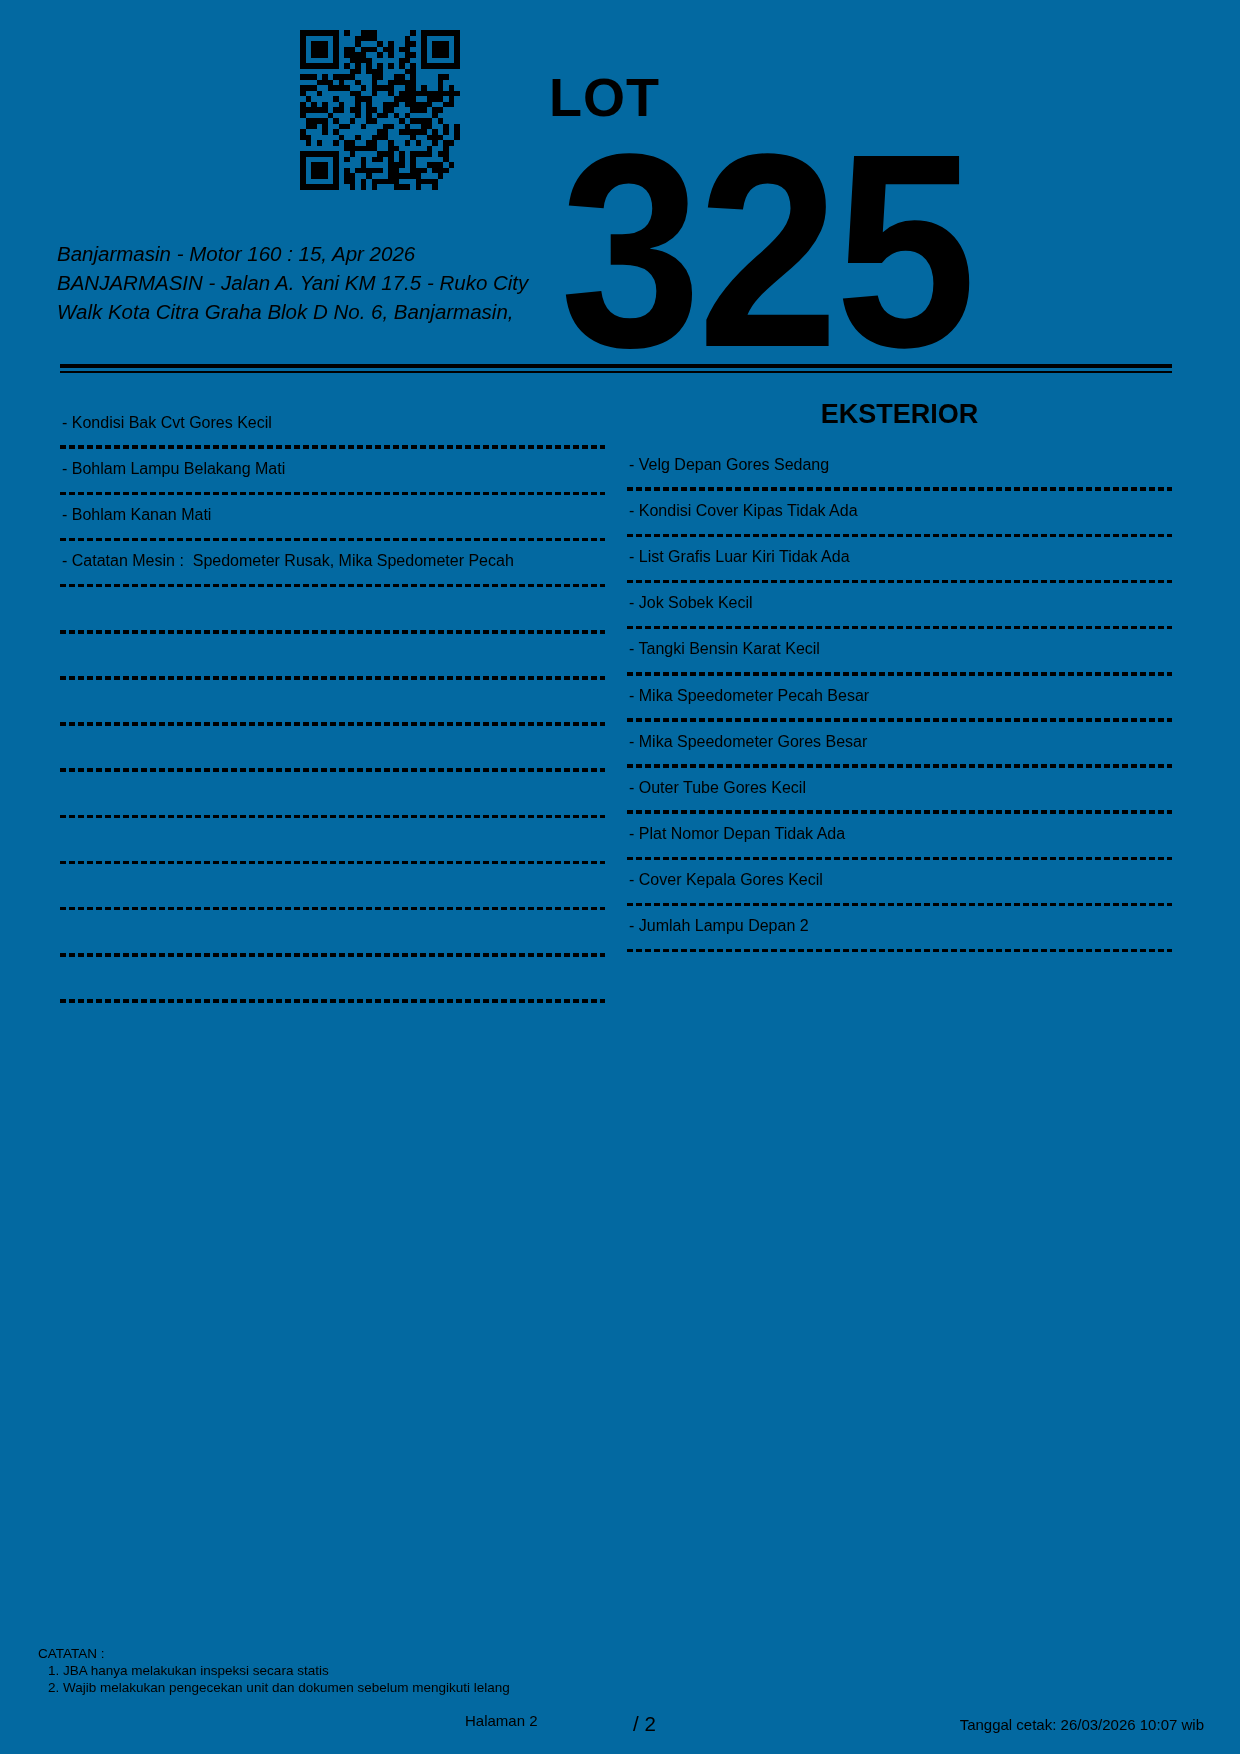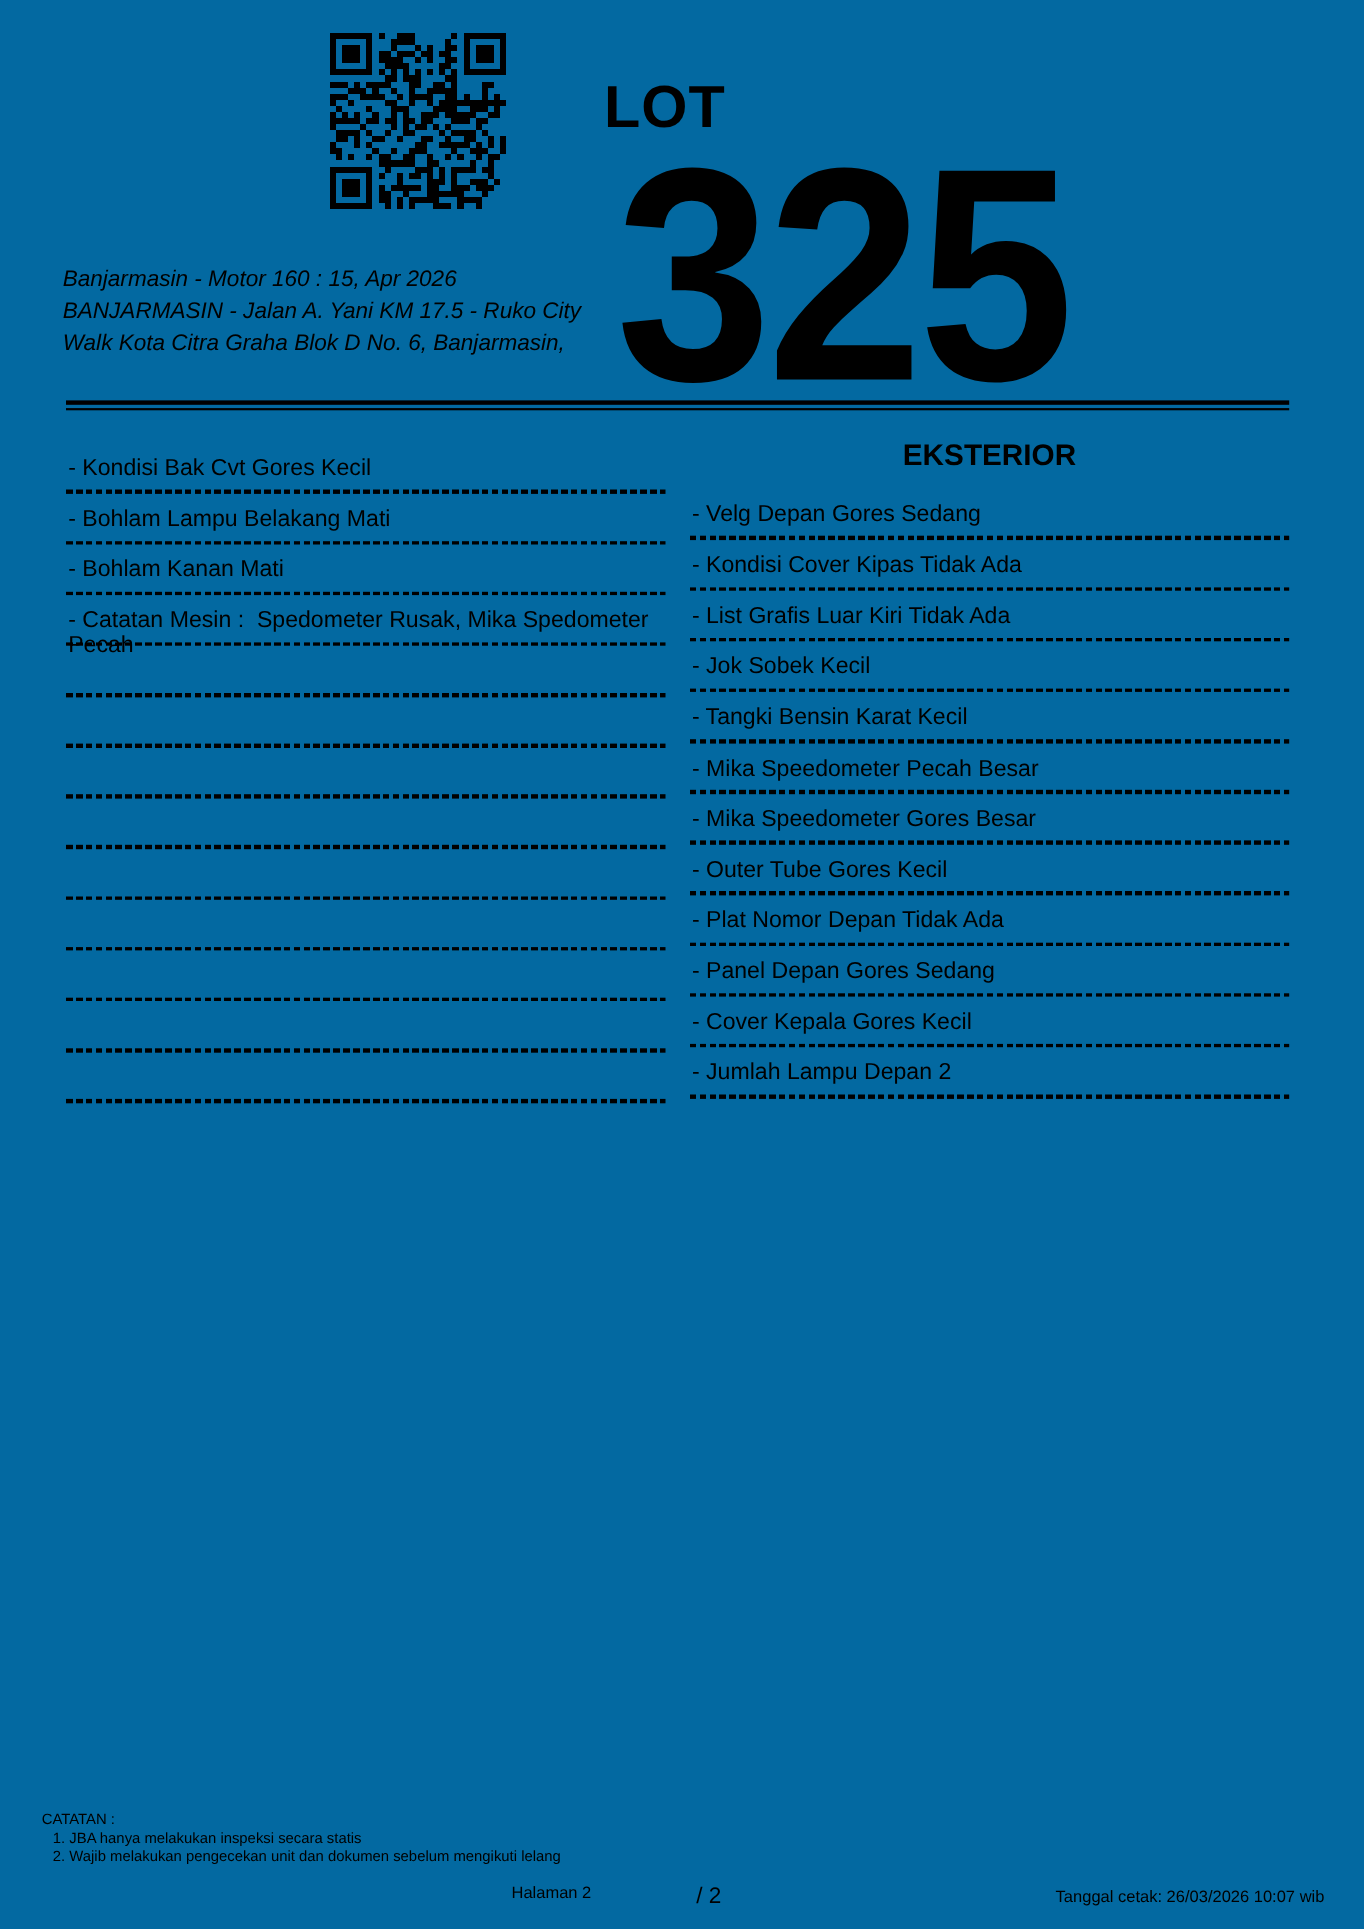--- a/index.html
+++ b/index.html
@@ -68,21 +68,21 @@
     font-weight: bold;
   }
   .rows { margin-top: 9.85px; }
   .row {
     position: relative;
     height: 46.15px;
   }
   .row .txt {
     position: absolute;
     left: 2px; top: 11px;
-    font-size: 21px;
+    font-size: 16px;
     line-height: 1.1;
     white-space: pre-wrap;
   }
   .row::after {
     content: "";
     position: absolute;
     left: 0; right: 0; bottom: 0;
     height: 3.5px;
     background: repeating-linear-gradient(90deg, #000 0 6px, transparent 6px 9px);
   }
@@ -598,23 +598,20 @@
         <div class="row">
           <span class="txt">- Mika Speedometer Gores Besar</span>
         </div>
         <div class="row">
           <span class="txt">- Outer Tube Gores Kecil</span>
         </div>
         <div class="row">
           <span class="txt">- Plat Nomor Depan Tidak Ada</span>
         </div>
         <div class="row">
-          <span class="txt">- Panel Depan Gores Sedang</span>
-        </div>
-        <div class="row">
           <span class="txt">- Cover Kepala Gores Kecil</span>
         </div>
         <div class="row">
           <span class="txt">- Jumlah Lampu Depan 2</span>
         </div>
       </div>
   </div>
 
   <div class="notes">
     <div>CATATAN :</div>

